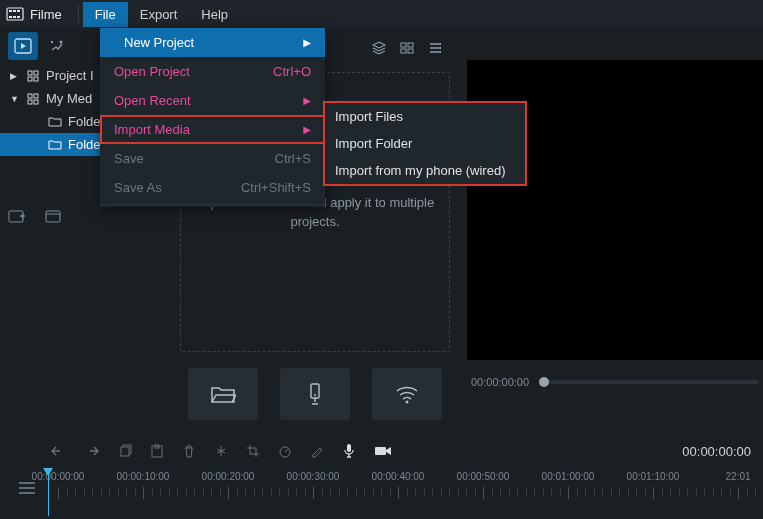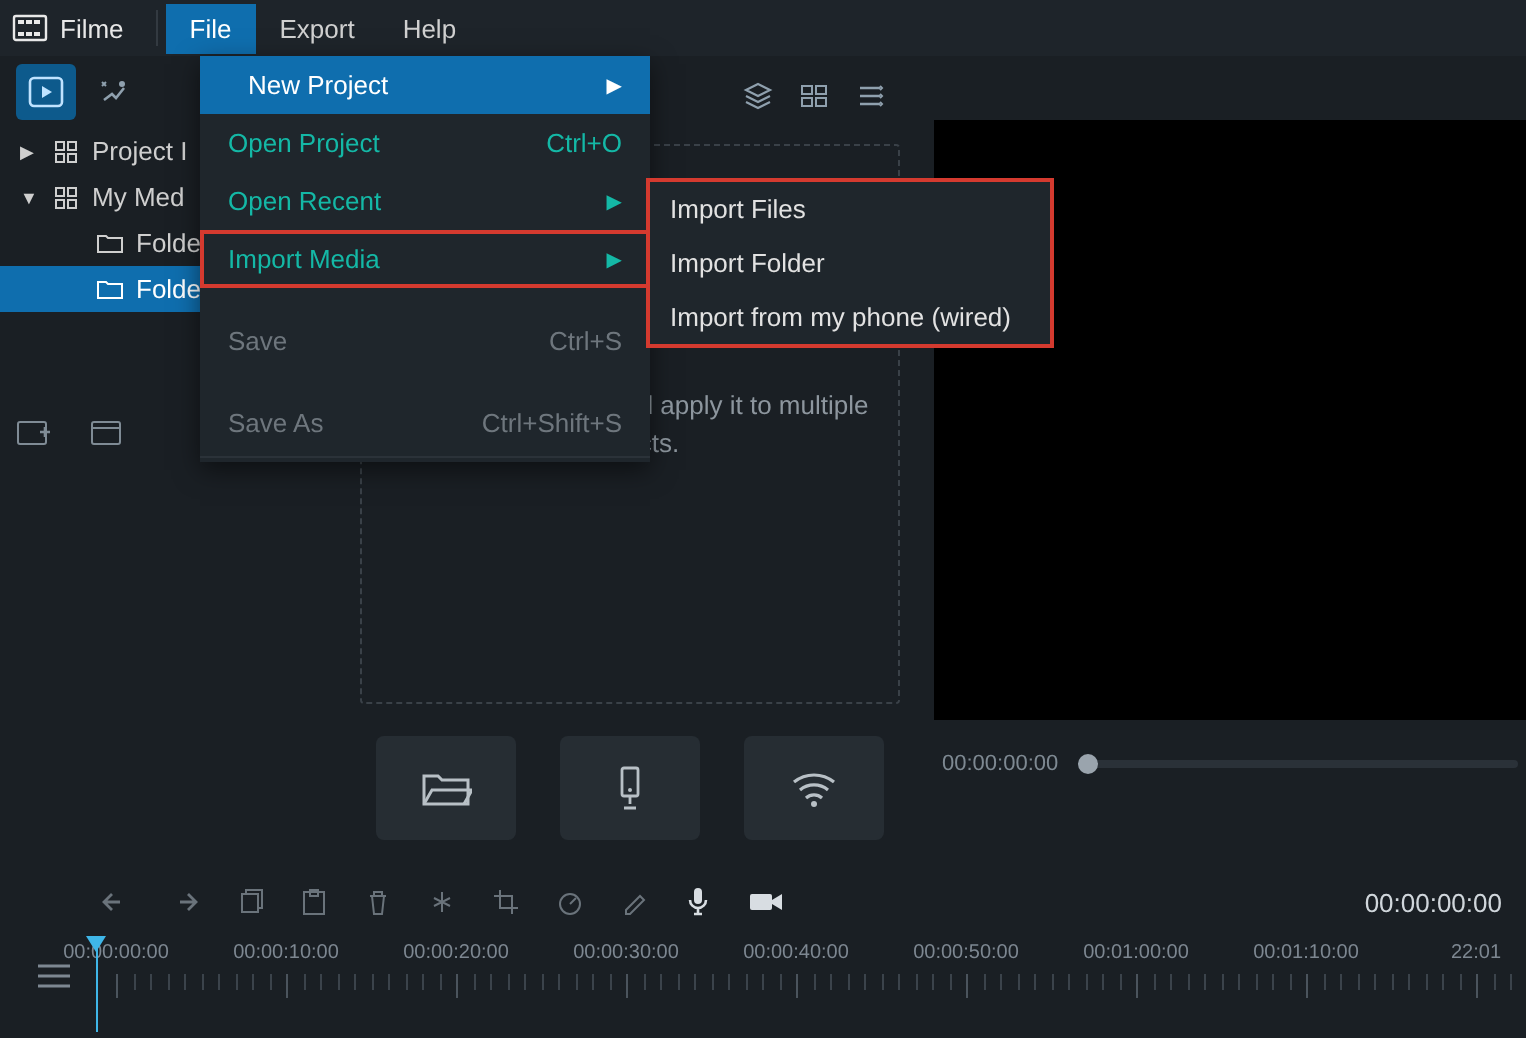--- a/index.html
+++ b/index.html
@@ -8,29 +8,29 @@
   
   .menubar { height: 28px; background: #1e242a; display: flex; align-items: center; padding: 0 6px; }
   .logo { display: flex; align-items: center; gap: 6px; margin-right: 12px; color: #e8e8e8; font-weight: 500; }
   .logo-icon { width: 18px; height: 18px; }
   .menu-item { padding: 5px 12px; color: #d0d0d0; cursor: pointer; }
   .menu-item.active { background: #0f6eae; color: #fff; }
   .menu-divider { width: 1px; height: 18px; background: #333a41; margin: 0 4px; }
 
   
   .dropdown { position: absolute; left: 100px; top: 28px; width: 225px; background: #1f262c; box-shadow: 0 4px 12px rgba(0,0,0,.5); z-index: 100; }
-  .dropdown-row { display: flex; align-items: center; justify-content: space-between; padding: 7px 14px; color: #14b8a6; cursor: pointer; font-size: 13px; }
+  .dropdown-row { display: flex; align-items: center; justify-content: space-between; padding: 7px 14px; color: #ec4899; cursor: pointer; font-size: 13px; }
   .dropdown-row.bluebg { background: #0f6eae; color: #fff; padding-left: 24px; }
-  .dropdown-row.disabled { color: #6e767d; margin-top: 12px; }
+  .dropdown-row.disabled { color: #6e767d; }
   .dropdown-row.redbox { border: 2px solid #d43a2f; padding: 5px 12px; }
   .dropdown-sep { height: 1px; background: #2b3239; margin: 2px 0; }
   .arrow-r { font-size: 10px; color: inherit; }
 
   
-  .submenu { position: absolute; left: 323px; top: 118px; transform: translateY(-29px); width: 204px; background: #1f262c; border: 2px solid #d43a2f; z-index: 101; }
+  .submenu { position: absolute; left: 323px; top: 130px; transform: translateY(-29px); width: 204px; background: #1f262c; border: 2px solid #d43a2f; z-index: 101; }
   .submenu-row { padding: 6px 10px; color: #e2e2e2; cursor: pointer; font-size: 13px; }
 
   
   .iconbar { height: 36px; display: flex; align-items: center; gap: 4px; padding: 0 8px; }
   .iconbtn { width: 30px; height: 28px; display: flex; align-items: center; justify-content: center; color: #8fa0ae; border-radius: 3px; }
   .iconbtn.active { background: #0d5a8c; color: #bfe3ff; }
   .right-icons { position: absolute; right: 320px; top: 40px; display: flex; gap: 12px; }
   .tiny-icon { color: #8fa0ae; }
 
   

